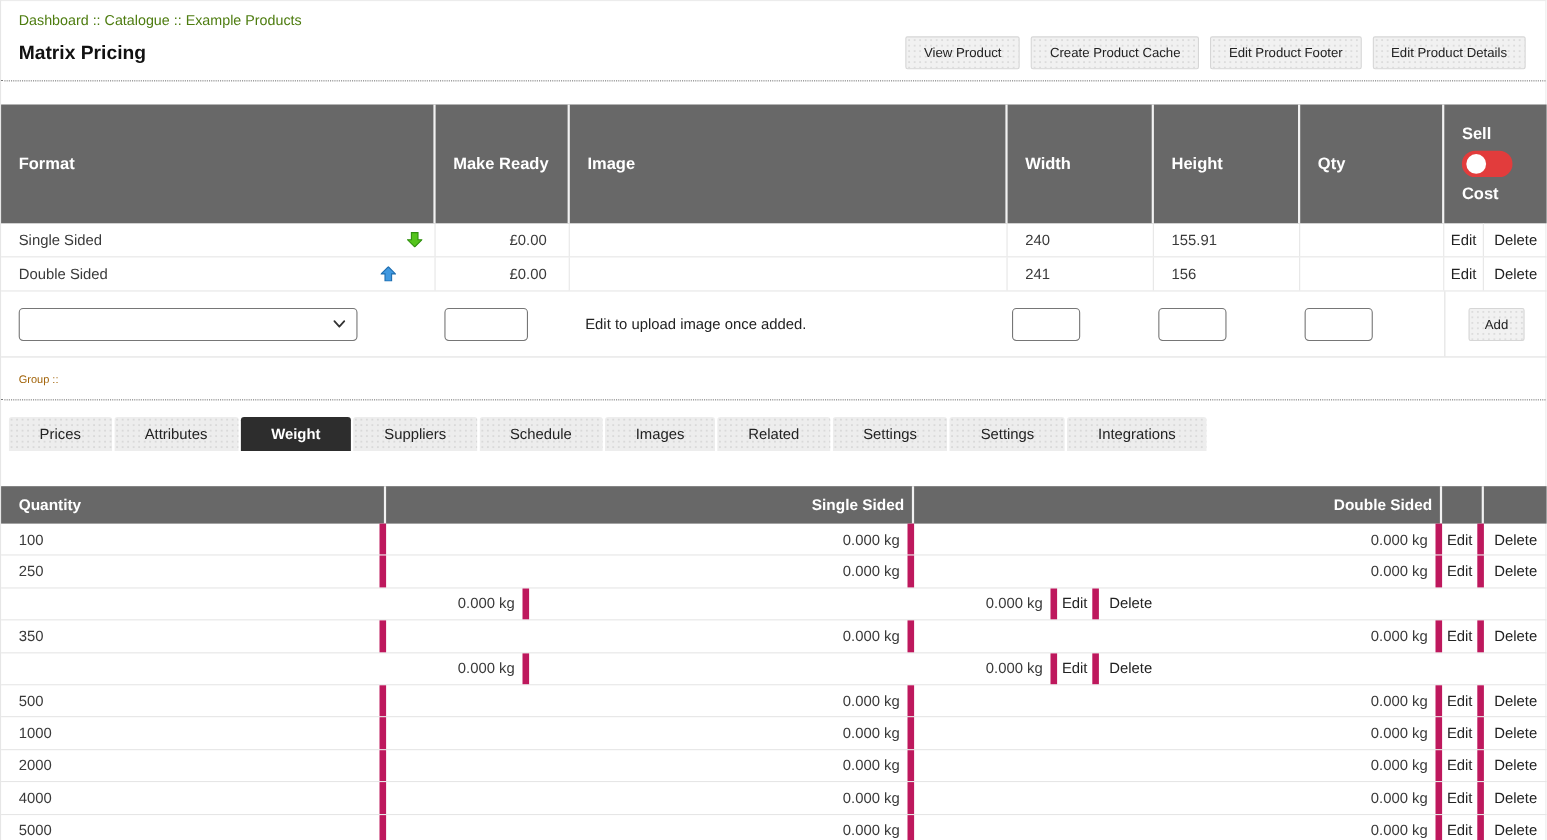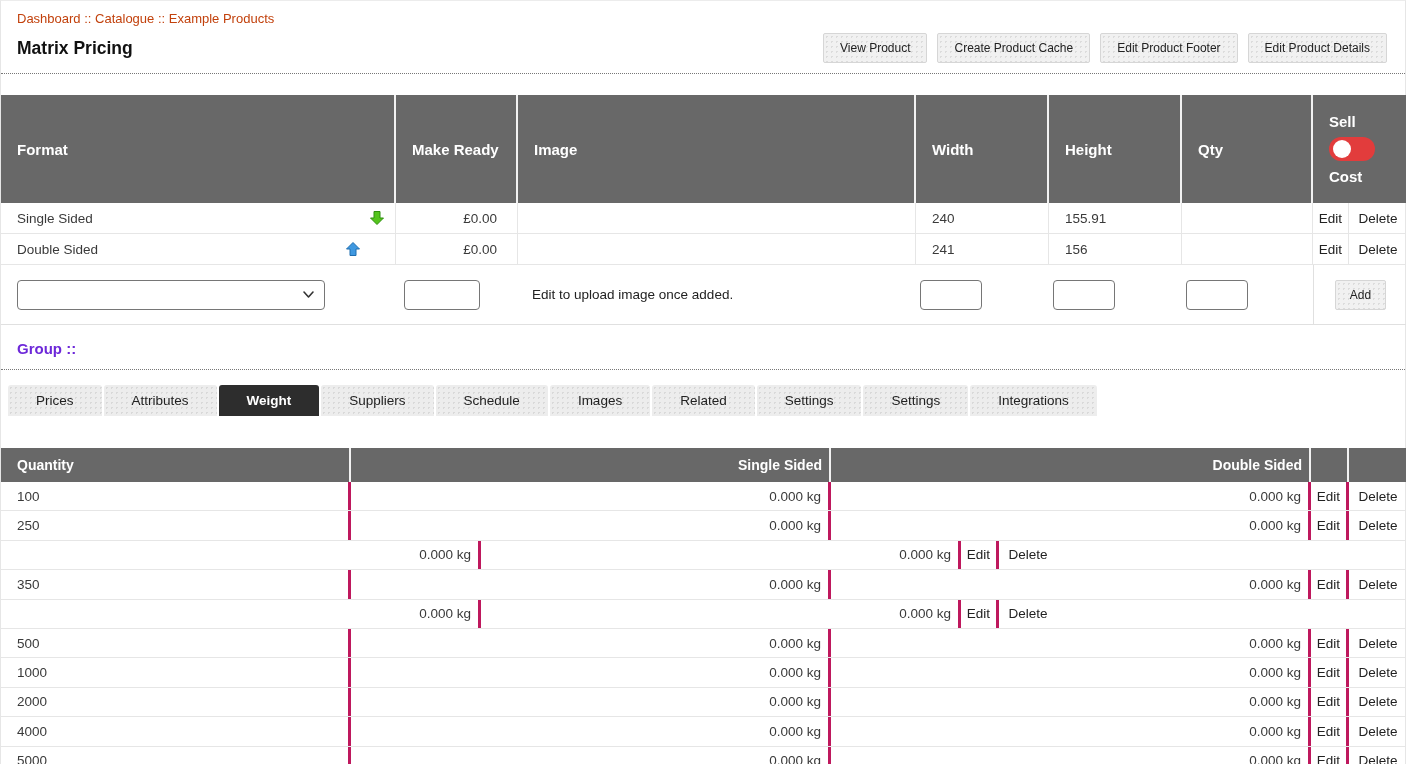--- a/index.html
+++ b/index.html
@@ -8,21 +8,21 @@
     font-family: "Liberation Sans", "DejaVu Sans", sans-serif;
     background:#fff; color:#222; overflow:hidden;
   }
   .page {
     width:1406px; height:764px; background:#fff; position:relative;
     border-left:1px solid #e6e6e6; border-right:1px solid #e6e6e6; border-top:1px solid #ececec;
   }
 
   
   .top { padding-top:8px; border-bottom:1px dotted #777; }
-  .breadcrumb { padding:0 16px; font-size:13px; line-height:20px; color:#c2410c; }
+  .breadcrumb { padding:0 16px; font-size:13px; line-height:20px; color:#4d7c0f; }
   .titlebar { display:flex; align-items:center; justify-content:space-between; padding:4px 18px 10px 16px; }
   .page-title { font-size:17.5px; font-weight:bold; color:#111; }
   .actions { display:flex; gap:10px; }
   .btn {
     height:30px; padding:0 16px; font-size:12px; color:#222;
     border:1px solid #d6d6d6; border-radius:2px; display:flex; align-items:center;
     background-color:#f1f1f1;
     background-image: radial-gradient(circle, #dcdcdc 1px, rgba(0,0,0,0) 1px);
     background-size:5px 5px; cursor:pointer; white-space:nowrap;
   }
@@ -58,42 +58,42 @@
   }
   .select-chevron { position:absolute; right:10px; top:8px; pointer-events:none; line-height:0; }
   .small-input { width:62px; height:30px; border:1px solid #767676; border-radius:4px; background:#fff; padding:0 6px; font-size:13.5px; }
   .add-row .c-make { padding-left:8px; }
   .add-row .c-image { padding-left:14px; color:#222; }
   .add-row .c-width, .add-row .c-height, .add-row .c-qty { padding-left:4px; }
   .add-cell { width:94px; border-left:1px solid #e0e0e0; justify-content:center; }
   .btn-add { padding:12px 14px; height:30px; }
 
   
-  .group { padding:15px 16px 12px; font-size:15px; font-weight:bold; color:#6d28d9; border-bottom:1px dotted #777; }
+  .group { padding:15px 16px 12px; font-size:10px; font-weight:normal; color:#a16207; border-bottom:1px dotted #777; }
   .tabs { display:flex; gap:2px; padding-left:7px; margin-top:15px; margin-bottom:3px; }
   .tab {
     height:31px; padding:0 28px; display:flex; align-items:center; font-size:13.5px; color:#222;
     border-radius:3px 3px 0 0; cursor:pointer; white-space:nowrap;
     background-color:#ededed;
     background-image: radial-gradient(circle, #d9d9d9 1px, rgba(0,0,0,0) 1px);
     background-size:5px 5px;
   }
   .tab.active { background:#2d2d2d; background-image:none; color:#fff; font-weight:bold; }
 
   
   .t2 { font-size:13.5px;margin-top:32px; }
   .t2-row { display:flex; width:1406px; }
   .w-qty{width:350px} .w-single{width:480px} .w-double{width:480px} .w-edit{width:38px} .w-del{width:58px}
   .t2-head { height:34px; background:#686868; color:#fff; font-weight:bold; font-size:14px; }
   .t2-head > div { display:flex; align-items:center; border-right:2px solid #f2f2f2; }
   .t2-head > div:last-child { border-right:none; }
   .t2-head .w-qty { padding-left:16px; }
   .t2-head .w-single, .t2-head .w-double { justify-content:flex-end; padding-right:7px; }
   .t2-body-row { height:29.4px; border-bottom:1px solid #e6e6e6; color:#3a3a3a; }
-  .t2-body-row > div { display:flex; align-items:center; border-right:3px solid #be185d; }
+  .t2-body-row > div { display:flex; align-items:center; border-right:6px solid #be185d; }
   .t2-body-row > div:last-child { border-right:none; }
   .t2-body-row .w-qty { padding-left:16px; }
   .t2-body-row .w-single, .t2-body-row .w-double { justify-content:flex-end; padding-right:7px; }
   .t2-body-row .w-edit, .t2-body-row .w-del { justify-content:center; cursor:pointer; color:#222; }
 
   
   .hscroll { height:9px; position:relative; background:#fafafa; }
   .hscroll .thumb { position:absolute; left:3px; right:3px; top:1px; height:7px; background:#d2d2d2; border-radius:4px; }
 </style>
 </head>

